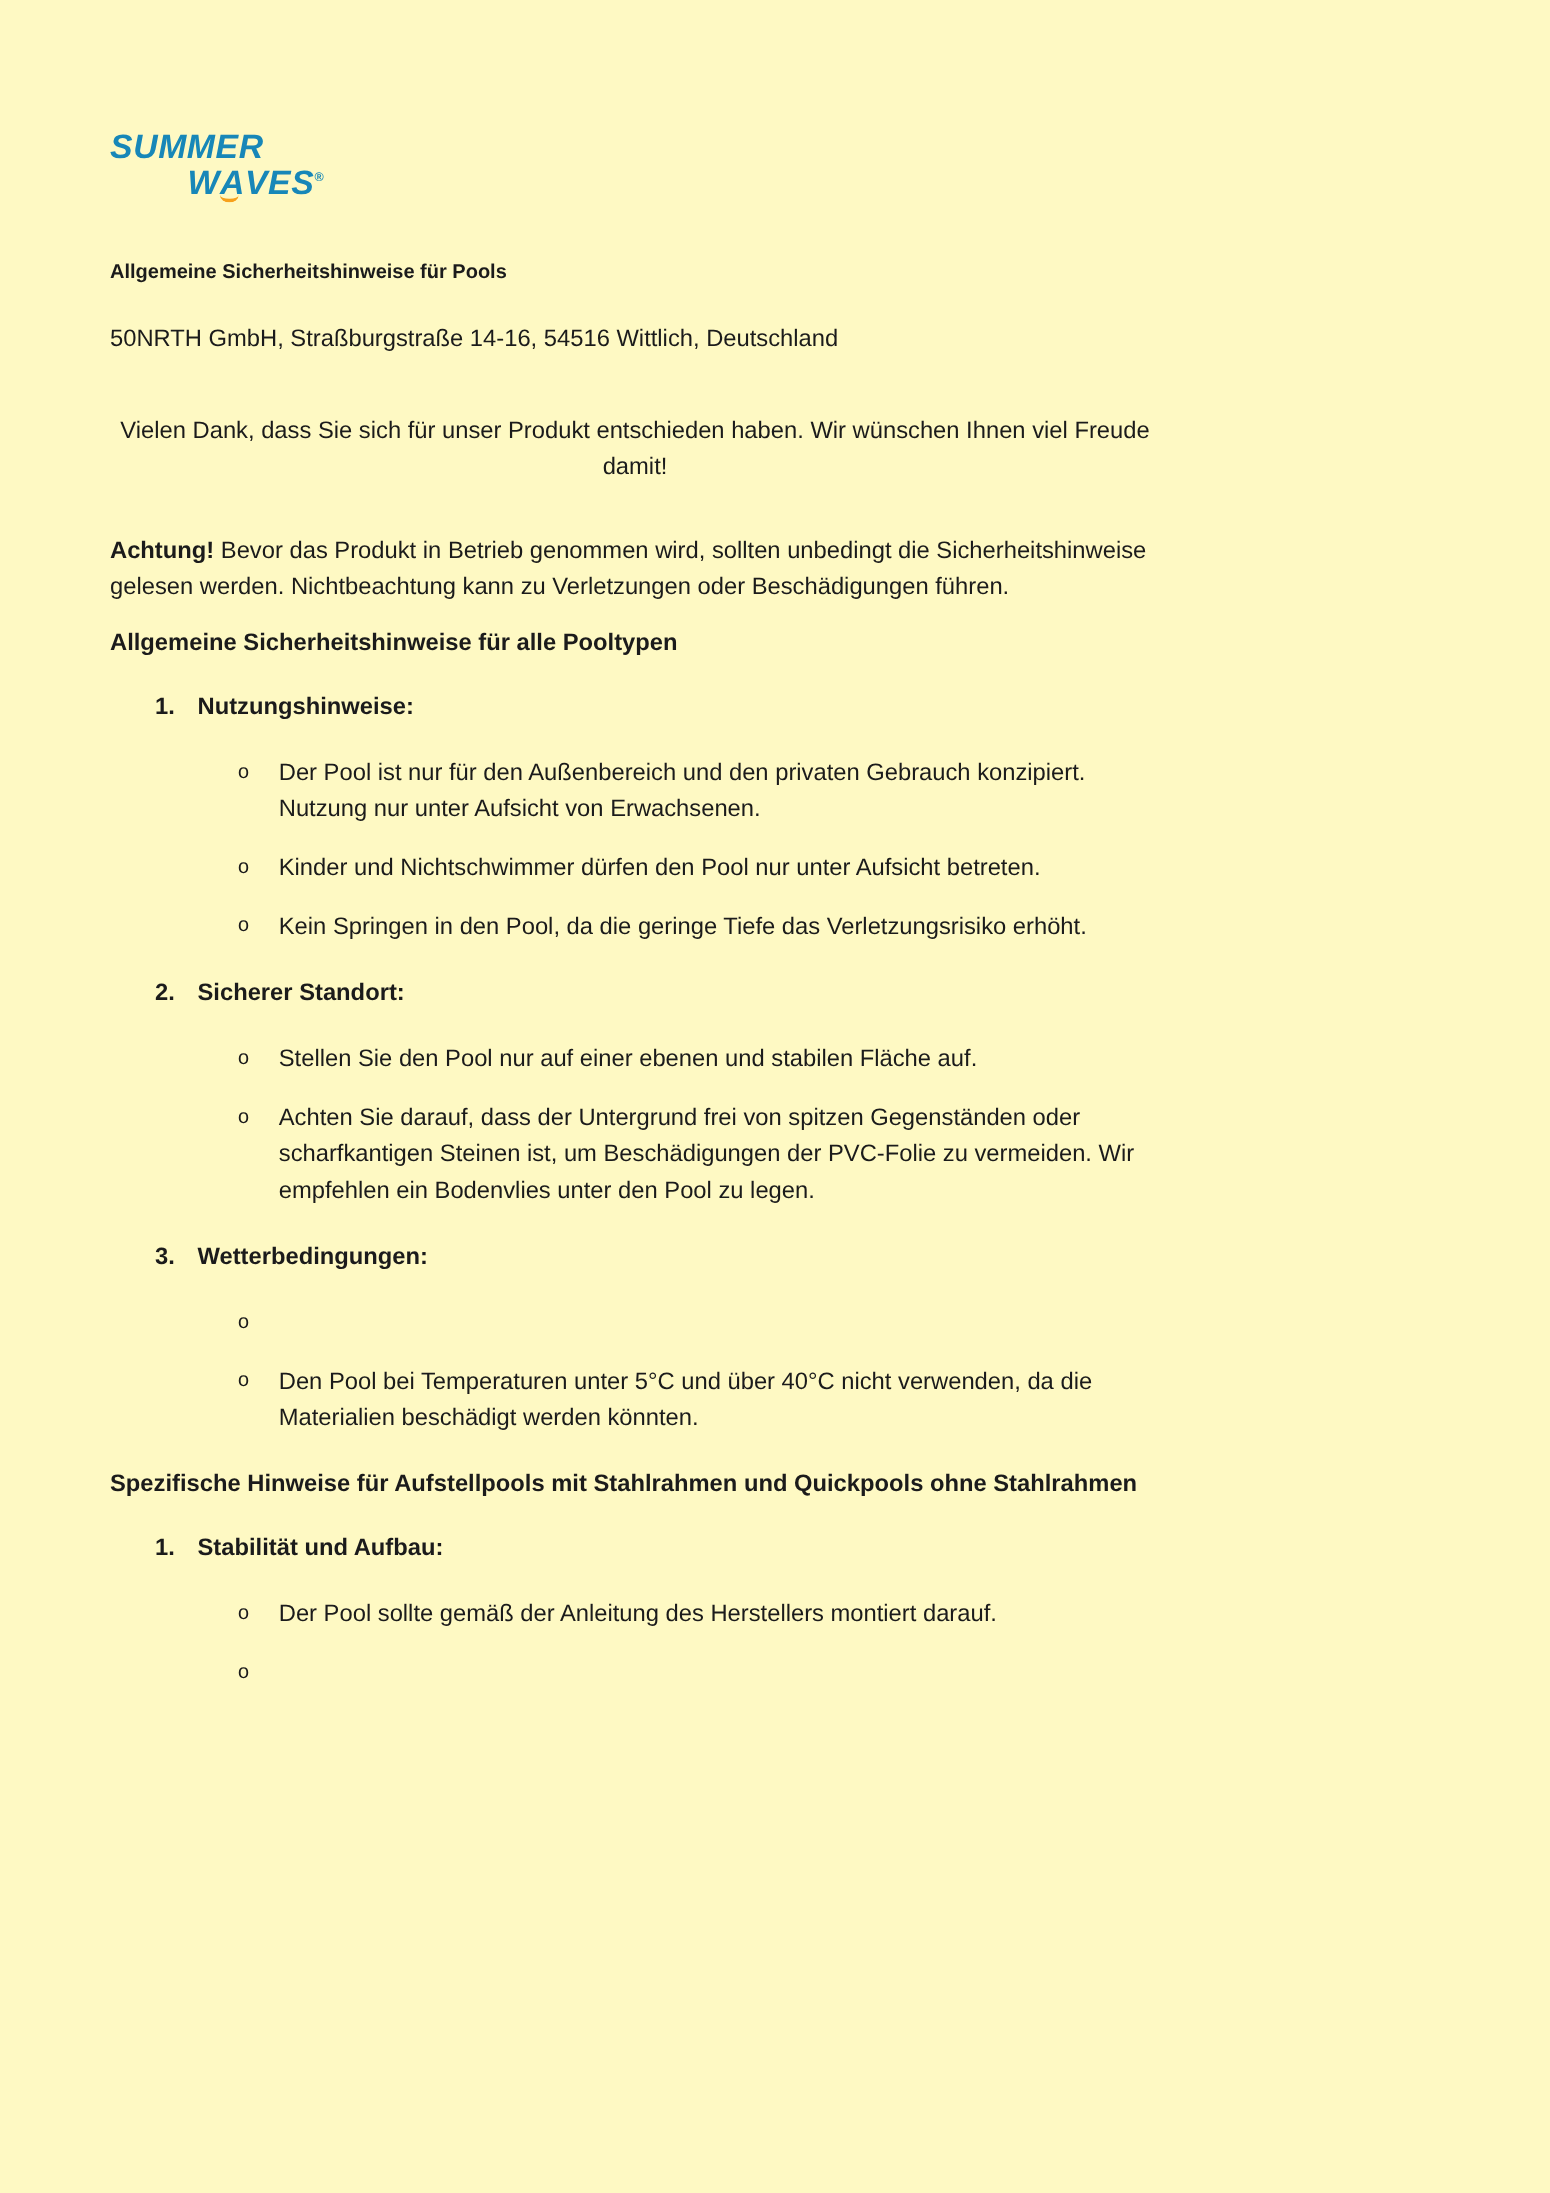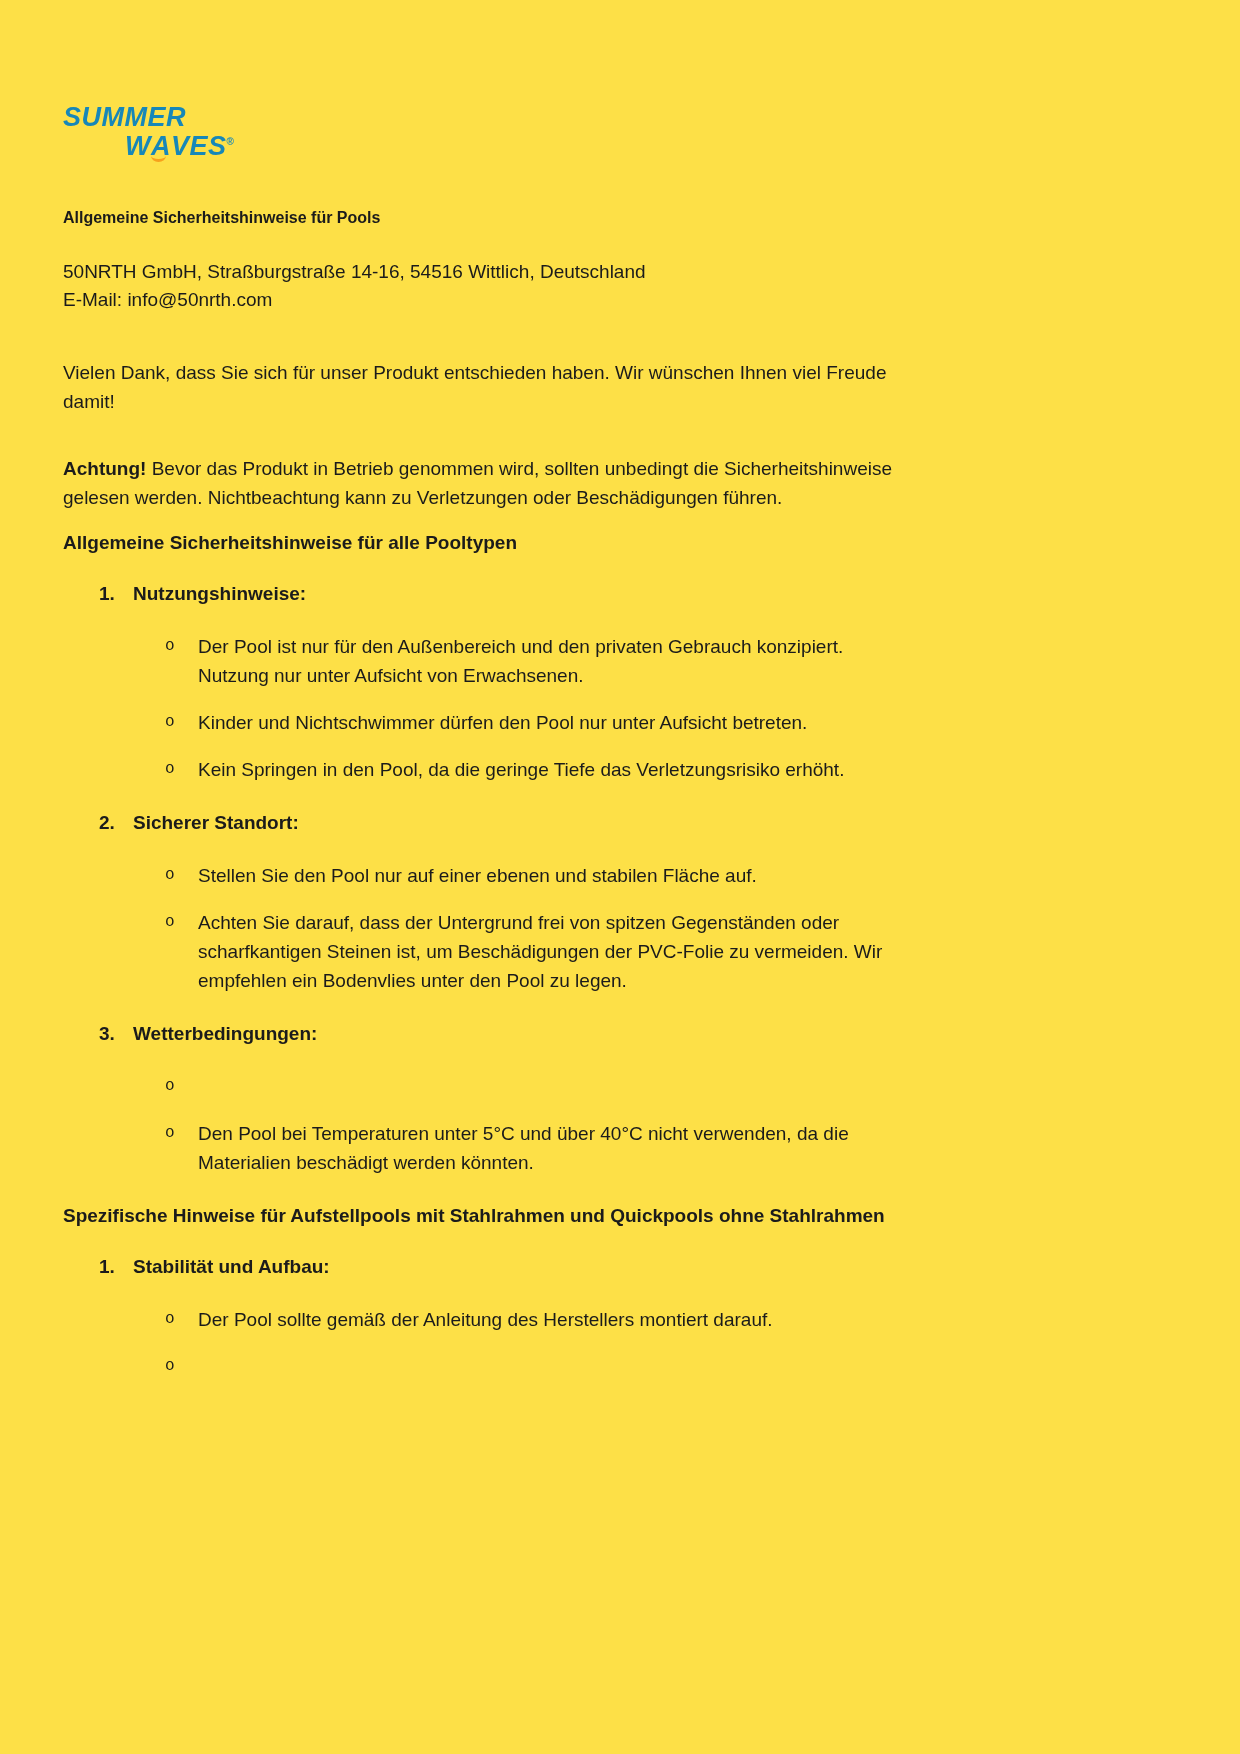--- a/index.html
+++ b/index.html
@@ -1,39 +1,39 @@
 <!DOCTYPE html>
 <html lang="de"><head>
 <meta charset="utf-8">
 <style>
   html,body { margin:0; padding:0; background:#e8e8e8; }
   .page {
-    width:1240px; height:1754px; margin:0 auto; background:#fde047;
-    box-sizing:border-box; padding:104px 132px 0 63px; position:relative;
+    width:1240px; height:1754px; margin:0 auto; background:#fef9c3;
+    box-sizing:border-box; padding:104px 132px 0 88px; position:relative;
     font-family:"Liberation Sans", sans-serif; color:#1b1b1b;
     font-size:19px; line-height:29px; overflow:hidden;
   }
 
   
   .logo { margin-bottom:44px; width:210px; line-height:1; }
   .logo-line { display:block; font-style:italic; font-weight:bold;
     font-size:27px; letter-spacing:0.5px; color:#1787b8;
     font-family:"Liberation Sans", sans-serif; }
   .logo-line2 { margin-left:62px; margin-top:2px; white-space:nowrap; }
   .a-wrap { position:relative; display:inline-block; }
   .a-wave { position:absolute; left:0px; bottom:-2px; width:15px; height:9px;
     border-bottom:3px solid #f7a11c; border-radius:50%; }
   .reg { font-size:10px; vertical-align:super; color:#1787b8; font-style:normal; }
 
   
   .doc-title { font-size:16px; font-weight:bold; margin:0 0 26px 0; line-height:28px; }
   .contact { margin:0 0 44px 0; }
   .contact div { line-height:28px; }
   .para { margin:0 0 38px 0; }
-  .para-thanks { max-width:840px; }
+  .para-thanks { max-width:840px;text-align:center; }
   .para-warning { max-width:852px; margin-bottom:16px; }
   .bold-inline { font-weight:bold;text-align:center; }
   .sec-heading { font-size:19px; font-weight:bold; margin:0 0 22px 0; line-height:29px; }
   .sec-heading--specific { }
 
   
   .num-item { margin:0 0 24px 0; }
   .num-row { display:flex; font-weight:bold; margin:0 0 24px 0; padding-left:36px; }
   .num-marker { width:34px; flex:0 0 34px; }
   .bullet-row { display:flex; padding-left:102px; margin:0 0 18px 0; }
@@ -47,21 +47,20 @@
 <div class="page">
 
   <div class="logo">
     <span class="logo-line">SUMMER</span>
     <span class="logo-line logo-line2"><span>W</span><span class="a-wrap"><span>A</span><i class="a-wave"></i></span><span>VES</span><span class="reg">®</span></span>
   </div>
 
   <h1 class="doc-title">Allgemeine Sicherheitshinweise für Pools</h1>
   <div class="contact">
     <div>50NRTH GmbH, Straßburgstraße 14-16, 54516 Wittlich, Deutschland</div>
-    <div>E-Mail: info@50nrth.com</div>
   </div>
 
   <p class="para para-thanks">Vielen Dank, dass Sie sich für unser Produkt entschieden haben. Wir wünschen Ihnen viel Freude damit!</p>
 
   <p class="para para-warning"><span class="bold-inline">Achtung!</span><span> Bevor das Produkt in Betrieb genommen wird, sollten unbedingt die Sicherheitshinweise gelesen werden. Nichtbeachtung kann zu Verletzungen oder Beschädigungen führen.</span></p>
 
   <h2 class="sec-heading">Allgemeine Sicherheitshinweise für alle Pooltypen</h2>
 
   <div class="num-item">
     <div class="num-row">

